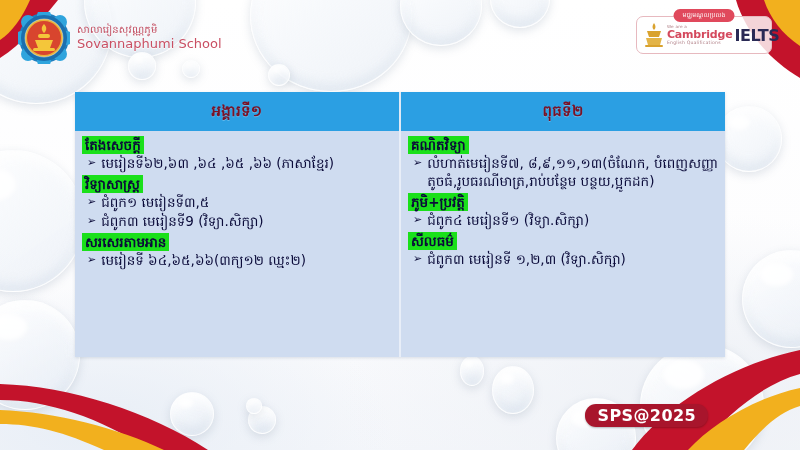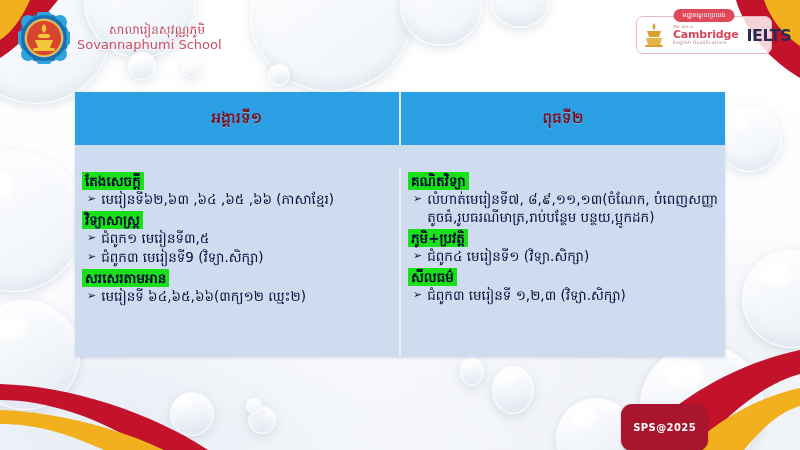--- a/index.html
+++ b/index.html
@@ -28,32 +28,31 @@
     content:"";position:absolute;left:18%;top:12%;width:34%;height:24%;
     border-radius:50%;background:rgba(255,255,255,.85);filter:blur(2px);
   }
   
   .ribbon{position:absolute;pointer-events:none;}
   
   #logo-block{position:absolute;left:18px;top:12px;display:flex;align-items:center;gap:7px;}
   #school-crest{width:52px;height:52px;position:relative;flex:0 0 auto;}
   #school-name{line-height:1.05;}
   #school-name .kh{
-    font-size:12px;color:#c0485c;letter-spacing:.2px;white-space:nowrap;
+    font-size:10px;color:#c0485c;letter-spacing:.2px;white-space:nowrap;
     text-shadow:0 1px 0 rgba(255,255,255,.8);
-    margin-left:32px;
   }
   #school-name .en{
     font-size:13px;color:#c94f63;white-space:nowrap;margin-top:1px;
     text-shadow:0 1px 0 rgba(255,255,255,.8);
   }
   #cert-badge{
     position:absolute;right:28px;top:16px;width:136px;height:38px;
     border:1px solid #e7b9bf;border-radius:7px;background:rgba(255,255,255,.82);
-    display:flex;align-items:center;gap:8px;padding:0 6px;box-sizing:border-box;
+    display:flex;align-items:center;gap:2px;padding:0 6px;box-sizing:border-box;
   }
   #cert-pill{
     position:absolute;left:50%;top:-8px;transform:translateX(-50%);
     background:#e0495c;color:#fff;font-size:6px;white-space:nowrap;
     padding:2px 9px;border-radius:9px;letter-spacing:.2px;
   }
   #cert-crest{width:22px;height:26px;flex:0 0 auto;position:relative;}
   #cambridge{flex:1 1 auto;line-height:1.05;}
   #cambridge .c-top{font-size:4.2px;color:#b07f86;letter-spacing:.2px;}
   #cambridge .c-main{font-size:11px;color:#d4495d;font-weight:bold;letter-spacing:-.2px;}
@@ -64,33 +63,32 @@
     position:absolute;left:0;right:0;top:52px;text-align:center;
     font-size:25px;font-weight:bold;color:#2f6b1f;letter-spacing:.4px;
     text-shadow:1px 1px 0 rgba(255,255,255,.9),2px 2px 2px rgba(60,90,40,.30);
   }
   
   #schedule-table{
     position:absolute;left:75px;top:92px;width:650px;height:265px;
     display:flex;flex-direction:column;box-sizing:border-box;
     box-shadow:0 1px 3px rgba(80,100,130,.18);
   }
-  #table-head{display:flex;height:53px;flex:0 0 auto;}
+  #table-head{display:flex;height:39px;flex:0 0 auto;}
   #table-head .th{
     flex:1 1 0;background:#2b9fe3;display:flex;align-items:center;justify-content:center;
     font-size:15px;font-weight:bold;color:#7a1226;letter-spacing:.3px;
     text-shadow:0 1px 0 rgba(255,255,255,.25);
     border-right:2px solid #dfe9f5;box-sizing:border-box;
   }
   #table-head .th:last-child{border-right:none;}
   #table-body{display:flex;flex:1 1 auto;background:#cfdcf0;}
   #table-body .td{
     flex:1 1 0;padding:4px 2px 6px 6px;box-sizing:border-box;
     border-right:2px solid #e8eef8;
-    margin-top:22px;
   }
   #table-body .td:last-child{border-right:none;}
   .subject{
     display:inline-block;background:#1ae01a;color:#0b0b3a;
     font-size:13.5px;font-weight:bold;padding:0 3px;margin:1px 0 0 1px;line-height:1.35;
   }
   .lesson{
     display:flex;gap:5px;font-size:13.5px;color:#0b0b3a;line-height:1.32;
     margin:1px 0 1px 6px;
   }
@@ -100,22 +98,22 @@
   #footer-slogan{
     position:absolute;left:84px;top:405px;font-size:11px;color:#b3293c;
     font-style:italic;letter-spacing:.3px;white-space:nowrap;
   }
   #footer-slogan::after{
     content:"";position:absolute;left:-4px;right:-22px;bottom:-4px;height:2px;
     background:linear-gradient(90deg,rgba(179,41,60,0),#b3293c 35%,rgba(179,41,60,0));
   }
   #sps-badge{
     position:absolute;right:92px;top:404px;
-    background:#a8152c;color:#ffffff;font-size:10px;font-weight:bold;
-    padding:18px 12px;border-radius:11px;letter-spacing:.4px;
+    background:#a8152c;color:#ffffff;font-size:16px;font-weight:bold;
+    padding:2px 12px;border-radius:11px;letter-spacing:.4px;
     box-shadow:0 1px 2px rgba(0,0,0,.25);
   }
 </style>
 </head>
 <body>
 
 <div id="slide">
 
   <div class="bubble" style="left:-40px;top:-48px;width:150px;height:150px;"></div>
   <div class="bubble" style="left:84px;top:-54px;width:110px;height:110px;"></div>

